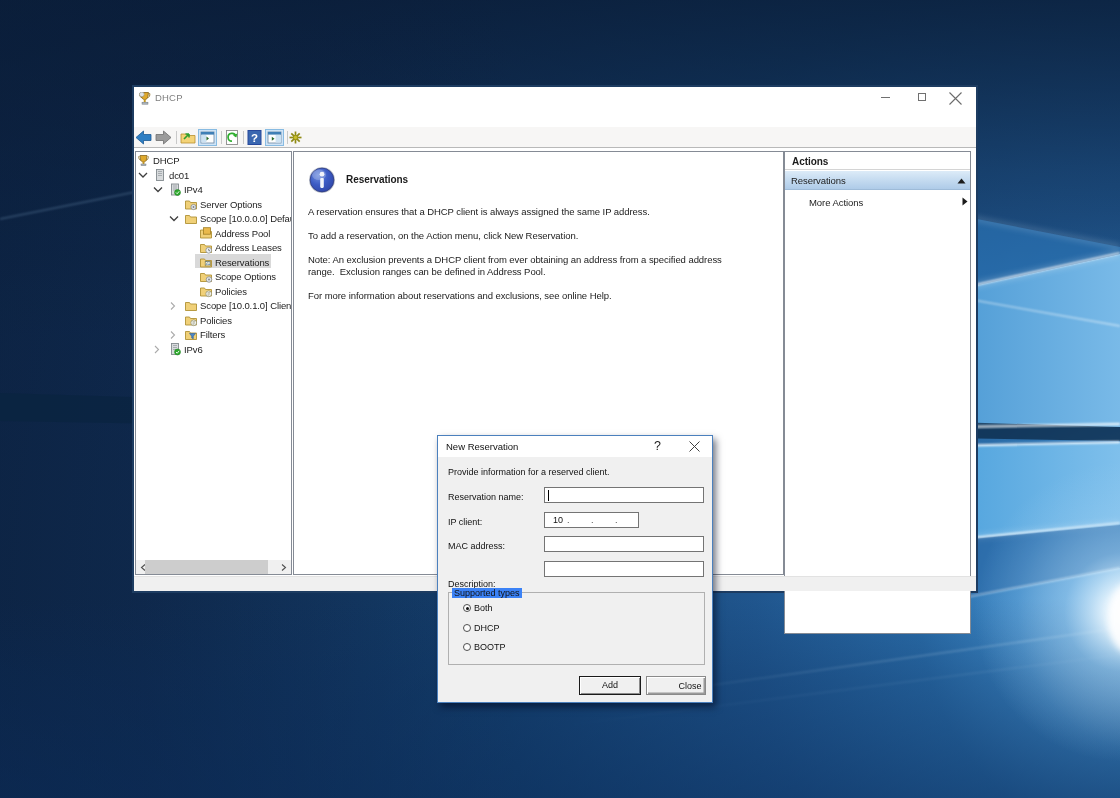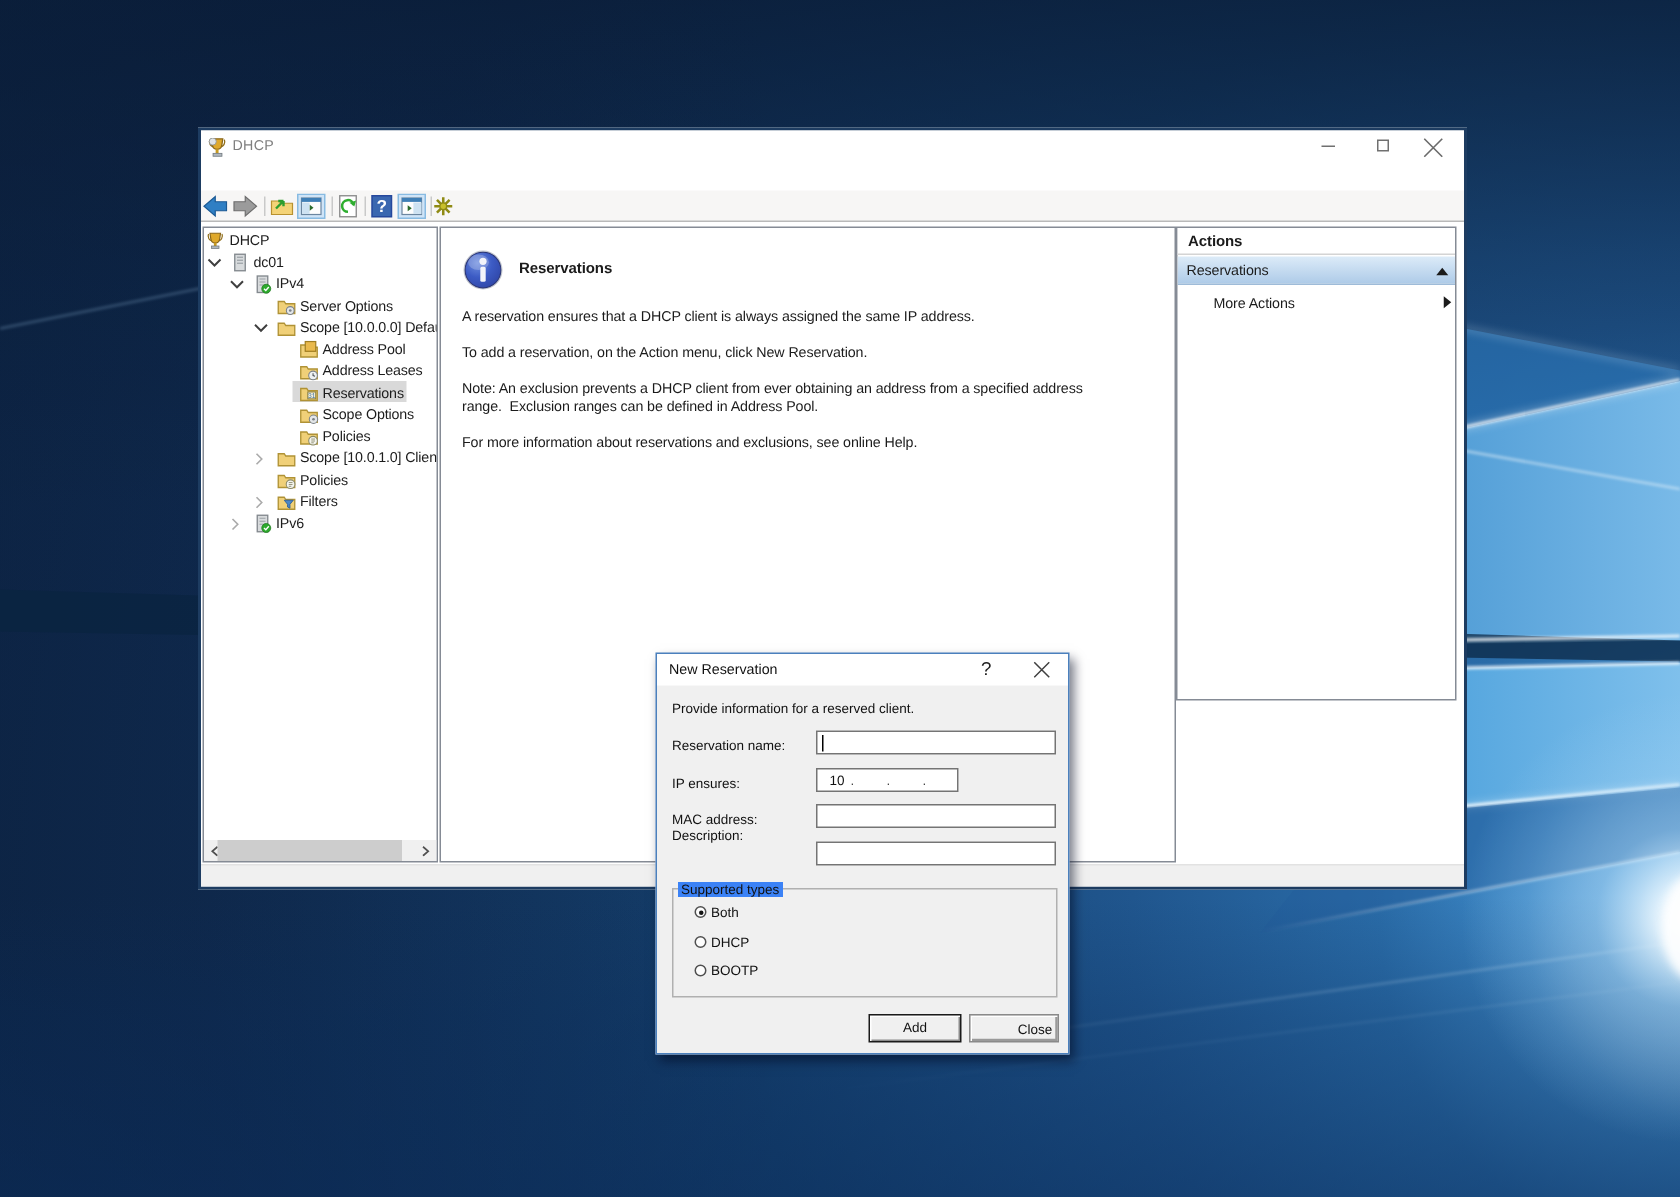--- a/index.html
+++ b/index.html
@@ -323,21 +323,21 @@
       <circle cx="14" cy="8.2" r="2.4" fill="#f2f4fa"></circle>
       <rect x="12.2" y="11.9" width="3.6" height="10" rx="1.1" fill="#f2f4fa"></rect>
     </svg>
     <div class="abs bodytxt" style="left:52px;top:22px;font-weight:bold;font-size:10px;">Reservations</div>
     <div class="abs bodytxt" style="left:14px;top:53.5px;">A reservation ensures that a DHCP client is always assigned the same IP address.</div>
     <div class="abs bodytxt" style="left:14px;top:77.5px;">To add a reservation, on the Action menu, click New Reservation.</div>
     <div class="abs bodytxt" style="left:14px;top:101.5px;">Note: An exclusion prevents a DHCP client from ever obtaining an address from a specified address</div>
     <div class="abs bodytxt" style="left:14px;top:113.5px;">range.&nbsp; Exclusion ranges can be defined in Address Pool.</div>
     <div class="abs bodytxt" style="left:14px;top:137.5px;">For more information about reservations and exclusions, see online Help.</div>
   </div>
-  <div class="pane" id="actpane" style="left:650px;top:64px;width:187px;height:316px;">
+  <div class="pane" id="actpane" style="left:650px;top:64px;width:187px;height:483px;">
     <div class="abs" style="left:0;top:0;width:185px;height:18px;background:#ffffff;border-bottom:1px solid #d4d4d4;">
       <div class="abs bodytxt" style="left:7px;top:4px;font-weight:bold;font-size:10px;">Actions</div>
     </div>
     <div class="abs" style="left:0;top:19px;width:185px;height:19px;background:linear-gradient(#dcebf8,#aecbe8);border-bottom:1px solid #9ebbd8;">
       <div class="abs bodytxt" style="left:6px;top:4px;">Reservations</div>
       <svg class="abs" style="left:172px;top:7px;" width="9" height="6">
           <path d="M0.5 5.5 L4.5 0.5 L8.5 5.5 Z" fill="#1b1b1b"></path>
         </svg>
     </div>
     <div class="abs bodytxt" style="left:24px;top:45px;">More Actions</div>
@@ -351,23 +351,23 @@
   background:#f0f0f0;border:1px solid #4b80bd;box-shadow:3px 4px 7px rgba(2,8,30,0.55);font-size:9px;color:#111111;">
   <div class="abs" style="left:0;top:0;width:274px;height:21px;background:#ffffff;">
     <div class="abs" style="left:8px;top:5px;font-size:9.5px;">New Reservation</div>
     <div class="abs" style="left:216px;top:3px;font-size:12.5px;color:#222;">?</div>
     <svg class="abs" style="left:251px;top:5px" width="11" height="11">
         <path d="M0.5 0.5 L10.5 10.5 M10.5 0.5 L0.5 10.5" stroke="#404040" stroke-width="1"></path>
       </svg>
   </div>
   <div class="abs" style="left:10px;top:31px;">Provide information for a reserved client.</div>
   <div class="abs" style="left:10px;top:56px;">Reservation name:</div>
-  <div class="abs" style="left:10px;top:81px;">IP ensures:</div>
+  <div class="abs" style="left:10px;top:81px;">IP client:</div>
   <div class="abs" style="left:10px;top:105px;">MAC address:</div>
-  <div class="abs" style="left:10px;top:116px;text-align:right;">Description:</div>
+  <div class="abs" style="left:10px;top:143px;text-align:right;">Description:</div>
   <div class="abs" style="left:106px;top:51px;width:160px;height:16px;background:#fff;border:1px solid #747474;">
     <div class="abs" style="left:3px;top:2px;width:1px;height:11px;background:#000;"></div>
   </div>
   <div class="abs" style="left:106px;top:75.5px;width:95px;height:16px;background:#fff;border:1px solid #747474;">
     <div class="abs" style="left:8px;top:2.5px;font-size:9px;text-align:center;">10</div>
     <div class="abs" style="left:22px;top:2.5px;font-size:9px;color:#444;">.</div>
     <div class="abs" style="left:46px;top:2.5px;font-size:9px;color:#444;">.</div>
     <div class="abs" style="left:70px;top:2.5px;font-size:9px;color:#444;">.</div>
   </div>
   <div class="abs" style="left:106px;top:100px;width:160px;height:16px;background:#fff;border:1px solid #747474;"></div>

